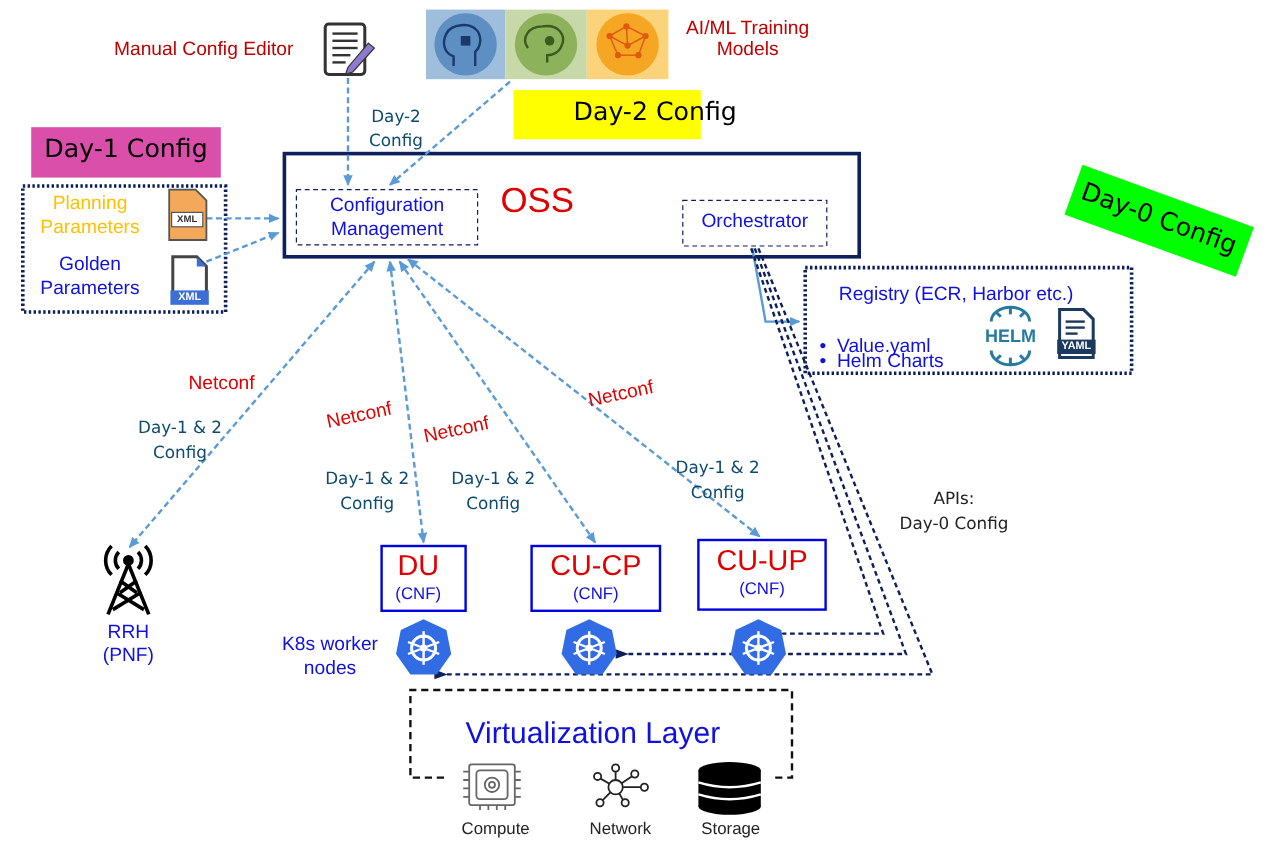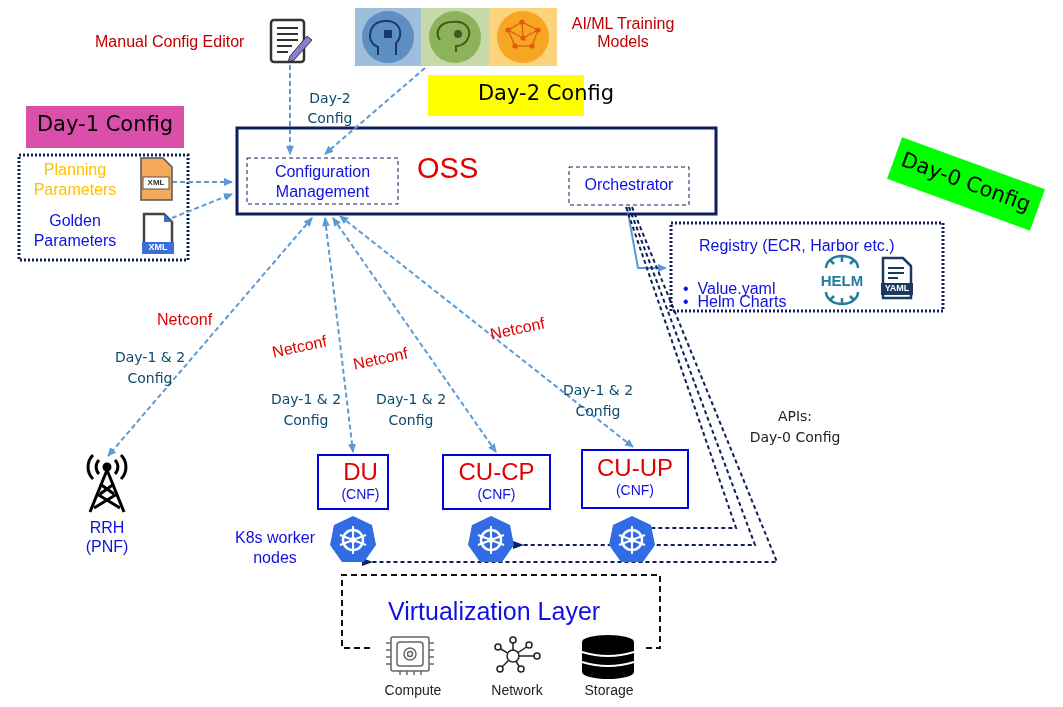--- a/index.html
+++ b/index.html
@@ -290,21 +290,21 @@
 <div class="t ctr calibri" style="left:745px;top:406px;width:100px;font-size:14px;line-height:21px;color:#222;">
   <div>APIs:</div>
   <div>Day-0 Config</div>
 </div>
 
 <div class="t blue ctr" style="left:72px;top:518px;width:70px;font-size:16px;line-height:19px;">
   <div>RRH</div>
   <div>(PNF)</div>
 </div>
 
-<div class="t ctr" style="left:318px;top:458px;width:85px;">
+<div class="t ctr" style="left:306px;top:458px;width:85px;">
   <div class="red" style="font-size:24px;">DU</div>
   <div class="blue" style="font-size:14px;">(CNF)</div>
 </div>
 <div class="t ctr" style="left:443px;top:458px;width:107px;">
   <div class="red" style="font-size:24px;">CU-CP</div>
   <div class="blue" style="font-size:14px;">(CNF)</div>
 </div>
 <div class="t ctr" style="left:582px;top:454px;width:106px;">
   <div class="red" style="font-size:24px;">CU-UP</div>
   <div class="blue" style="font-size:14px;">(CNF)</div>

